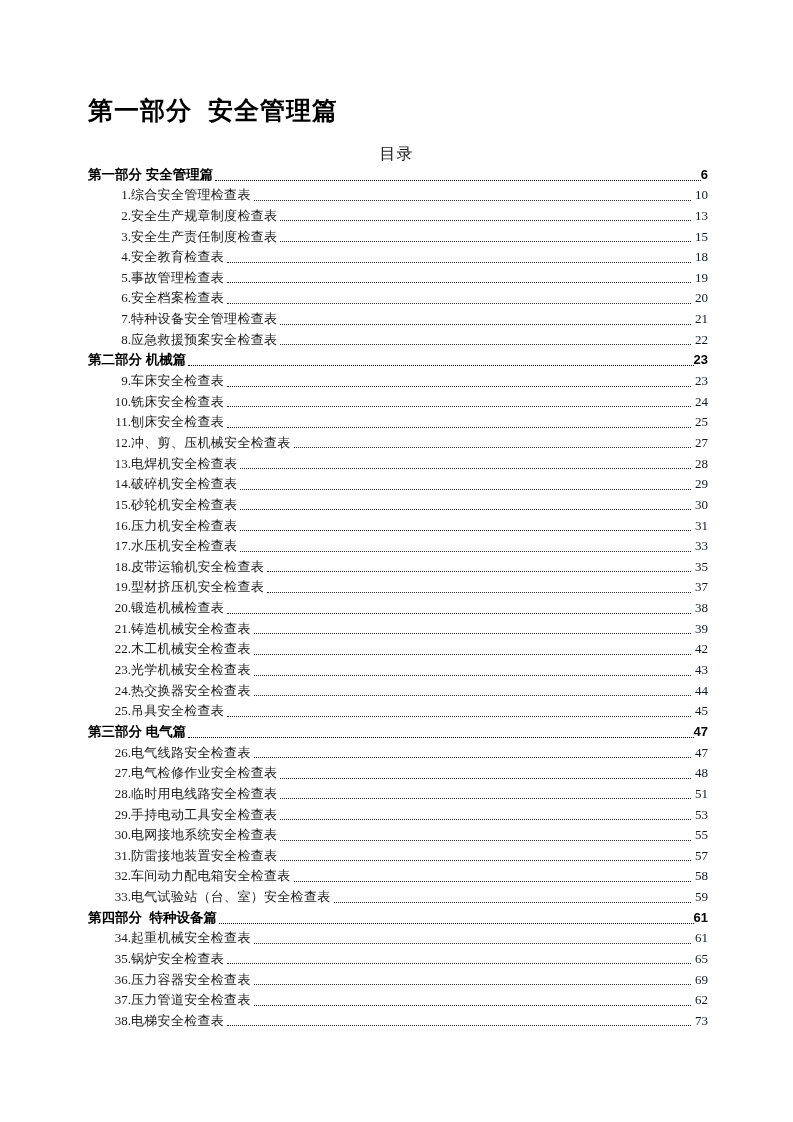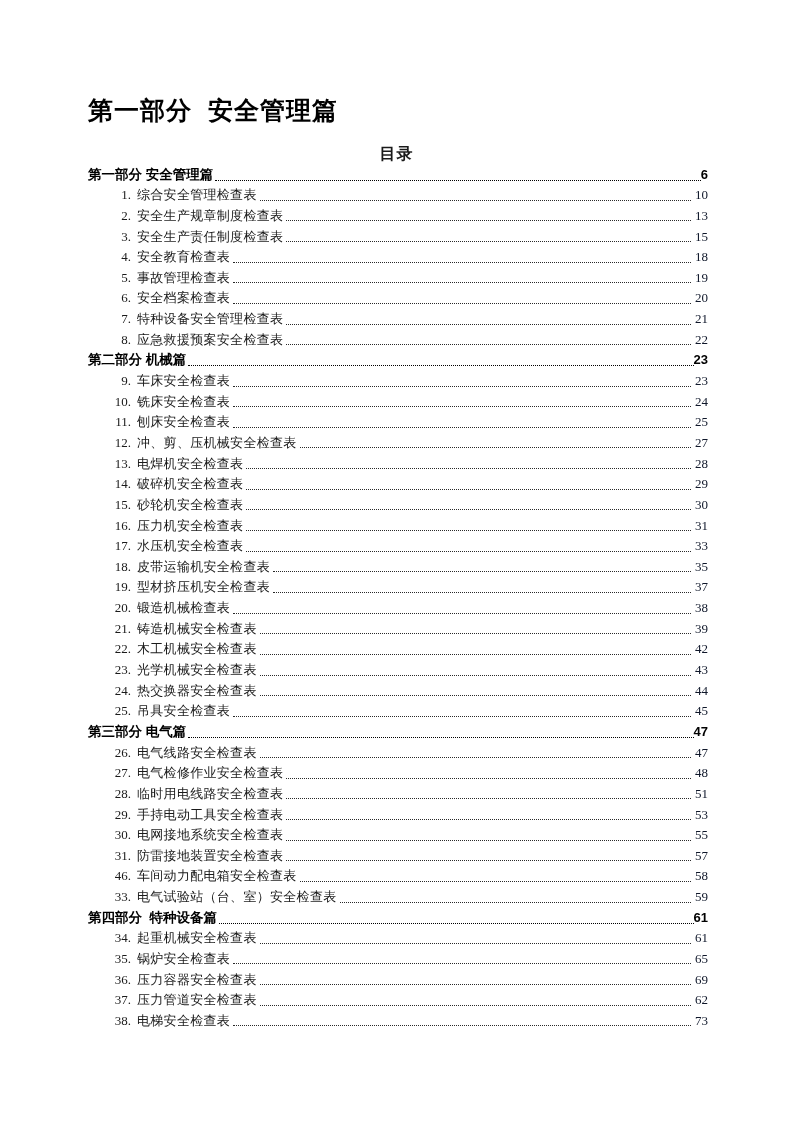--- a/index.html
+++ b/index.html
@@ -27,21 +27,20 @@
     color: #000000;
   }
   .toc-heading {
     position: absolute;
     left: 0; top: 132px;
     width: 793px;
     text-align: center;
     font-size: 16px;
     letter-spacing: 1px;
     color: #1a1a1a;
-    font-weight: bold;
   }
   .toc {
     position: absolute;
     left: 88px; top: 151px;
     width: 620px;
   }
   .toc-row {
     display: flex;
     align-items: flex-end;
     height: 20.65px;
@@ -80,21 +79,20 @@
   }
   .toc-row.item { padding-left: 24px; }
   .toc-row.item .entry-num {
     flex: 0 0 auto;
     width: 19px;
     text-align: right;
     font-size: 13px;
     color: #1a1a1a;
   }
   .toc-row.item .entry-label {
-    margin-left: 6px;
     font-size: 13px;
     letter-spacing: 0.3px;
     white-space: pre;
     color: #1a1a1a;
   }
   .toc-row.item .page-num { margin-left: 4px; }
   .entry-label, .entry-num, .page-num { flex-shrink: 0; }
 </style>
 </head>
 <body>
@@ -300,21 +298,21 @@
         <span class="leader"></span>
         <span class="page-num">55</span>
       </div>
       <div class="toc-row item">
         <span class="entry-num">31.</span>
         <span class="entry-label">防雷接地装置安全检查表</span>
         <span class="leader"></span>
         <span class="page-num">57</span>
       </div>
       <div class="toc-row item">
-        <span class="entry-num">46.</span>
+        <span class="entry-num">32.</span>
         <span class="entry-label">车间动力配电箱安全检查表</span>
         <span class="leader"></span>
         <span class="page-num">58</span>
       </div>
       <div class="toc-row item">
         <span class="entry-num">33.</span>
         <span class="entry-label">电气试验站（台、室）安全检查表</span>
         <span class="leader"></span>
         <span class="page-num">59</span>
       </div>

